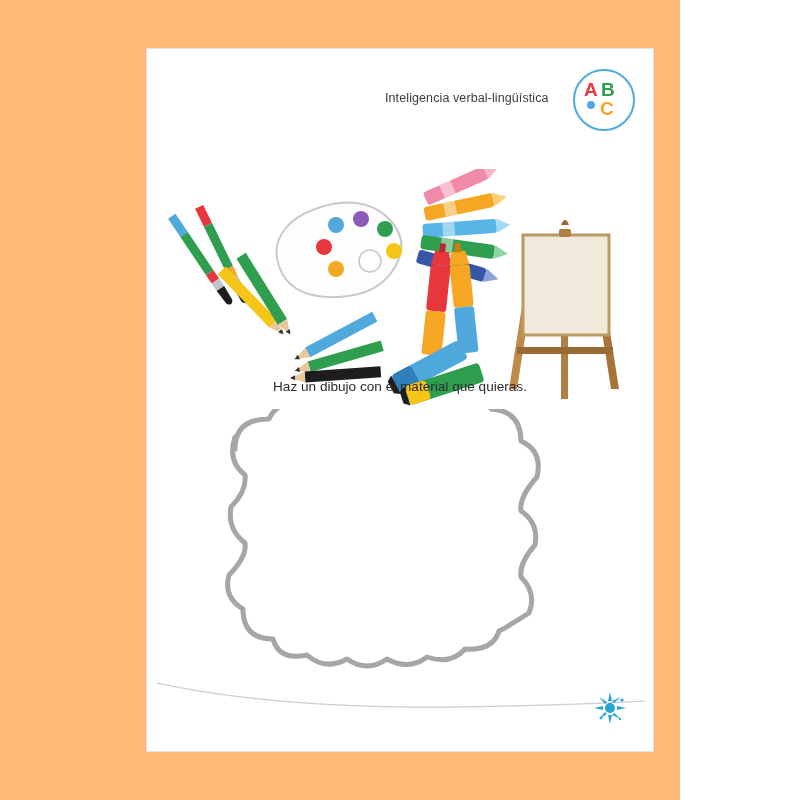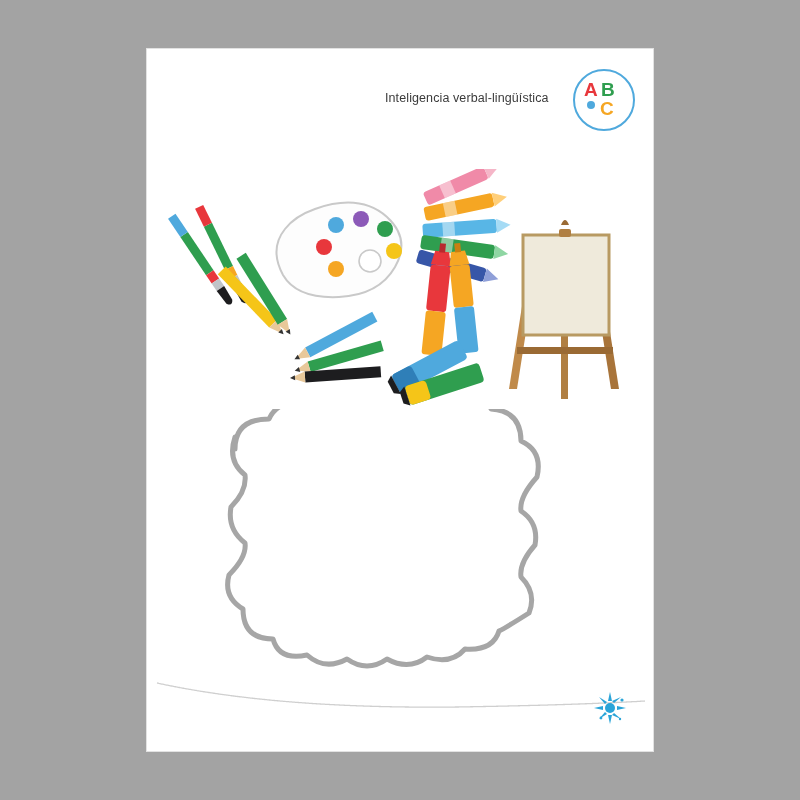--- a/index.html
+++ b/index.html
@@ -8,23 +8,23 @@
     background: #ffffff;
   }
   body {
     width: 800px;
     height: 800px;
     font-family: "Liberation Sans", sans-serif;
     overflow: hidden;
   }
   #page {
     position: relative;
-    width: 800px;
+    width: 680px;
     height: 800px;
-    background: #a3a3a3;
+    background: #fdba74;
   }
   
   .sheet {
     position: absolute;
     left: 146px;
     top: 48px;
     width: 508px;
     height: 704px;
     background: #ffffff;
     border: 1px solid #e2e2e2;
@@ -272,20 +272,21 @@
           <rect x="352" y="178" width="96" height="7" fill="#9a6a34"></rect>
 
           <rect x="358" y="66" width="86" height="100" fill="#efeadb" stroke="#b89a62" stroke-width="3"></rect>
 
           <path d="M396 56 q4 -10 8 0 z" fill="#9a6a34"></path>
           <rect x="394" y="60" width="12" height="8" rx="2" fill="#b07f42"></rect>
         </g>
       </svg>
     </div>
 
+    <div class="instruction">Haz un dibujo con el material que quieras.</div>
 
     <div class="cloud-wrap">
       <svg width="448" height="272" viewBox="0 0 448 272">
         <path d="M58 40
                  q0 -30 34 -30
                  q8 -18 34 -18
                  q12 -16 36 -10
                  q16 -14 38 -4
                  q18 -14 40 -2
                  q22 -12 40 6

